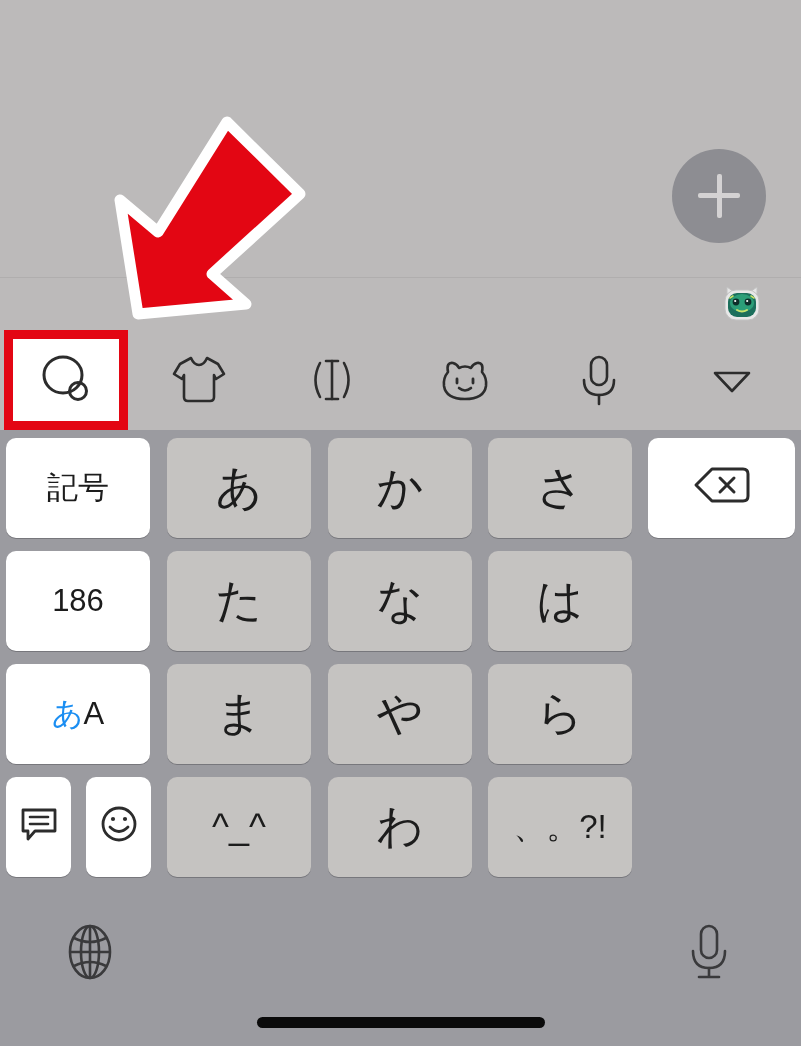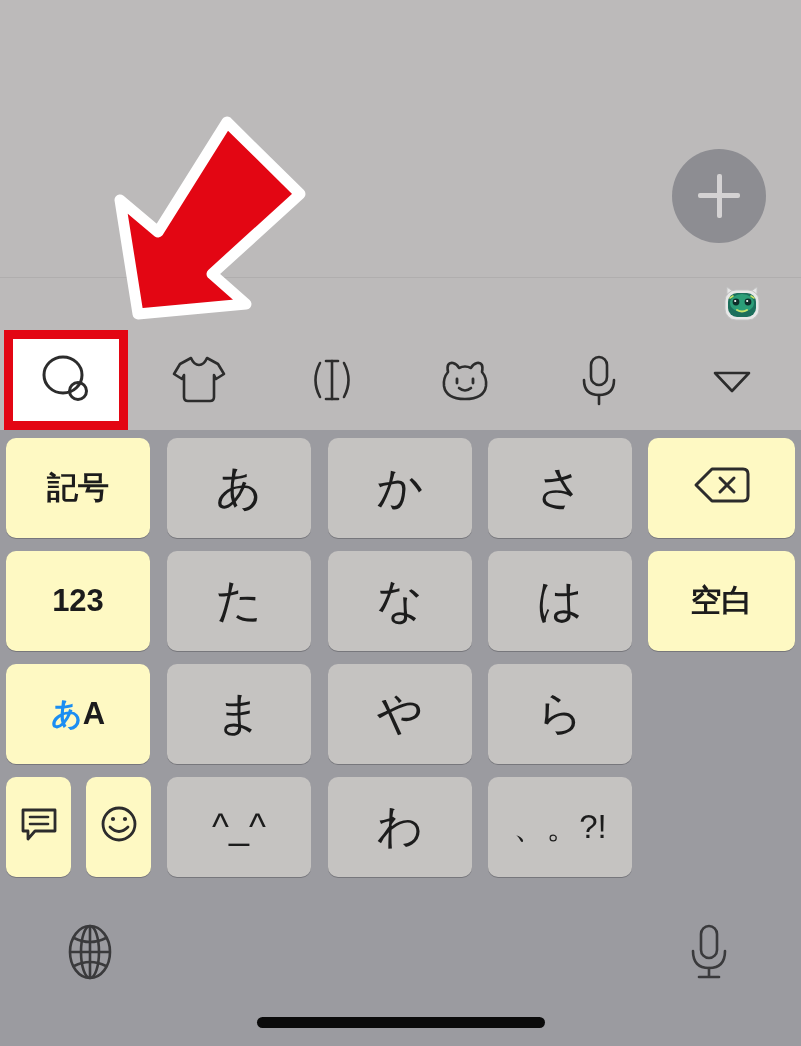--- a/index.html
+++ b/index.html
@@ -134,23 +134,23 @@
     color: #1c1c1c;
     box-shadow: 0 1px 0 rgba(90,90,95,0.55);
     user-select: none;
   }
   .key.char {
     background: #c5c3c1;
     font-size: 46px;
     font-weight: 400;
   }
   .key.func {
-    background: #fef9c3;
+    background: #ffffff;
     font-size: 30px;
-    font-weight: 700;
+    font-weight: 400;
   }
   .key.small-label { font-size: 31px; }
   .key.kaomoji { font-size: 36px; }
   .key.punct { font-size: 33px; }
   .key.enter-key {
     align-items: flex-end;
     padding-bottom: 46px;
     box-sizing: border-box;
   }
   .key .kana-blue { color: #1b8ef2; }
@@ -307,25 +307,24 @@
     <div class="key func" style="left:648px;top:8px;   width:147px; height:100px;">
       <span>
         <svg width="58" height="42" viewBox="0 0 58 42">
           <path d="M19 5 L50 5 Q55 5 55 10 L55 32 Q55 37 50 37 L19 37 L3 21 Z" fill="none" stroke="#2c2c2c" stroke-width="3" stroke-linejoin="round"></path>
           <line x1="27" y1="14" x2="41" y2="28" stroke="#2c2c2c" stroke-width="3" stroke-linecap="round"></line>
           <line x1="41" y1="14" x2="27" y2="28" stroke="#2c2c2c" stroke-width="3" stroke-linecap="round"></line>
         </svg>
       </span>
     </div>
 
-    <div class="key func small-label" style="left:6px;  top:121px; width:144px; height:100px;">123</div>
+    <div class="key func small-label" style="left:6px;  top:121px; width:144px; height:100px;">186</div>
     <div class="key char" style="left:167px;top:121px; width:144px; height:100px;">た</div>
     <div class="key char" style="left:328px;top:121px; width:144px; height:100px;">な</div>
     <div class="key char" style="left:488px;top:121px; width:144px; height:100px;">は</div>
-    <div class="key func small-label" style="left:648px;top:121px; width:147px; height:100px;">空白</div>
 
     <div class="key func small-label" style="left:6px;  top:234px; width:144px; height:100px;">
       <span class="kana-blue">あ</span>
         <span>A</span>
     </div>
     <div class="key char" style="left:167px;top:234px; width:144px; height:100px;">ま</div>
     <div class="key char" style="left:328px;top:234px; width:144px; height:100px;">や</div>
     <div class="key char" style="left:488px;top:234px; width:144px; height:100px;">ら</div>
 
     <div class="key func" style="left:6px;  top:347px; width:65px;  height:100px;">

